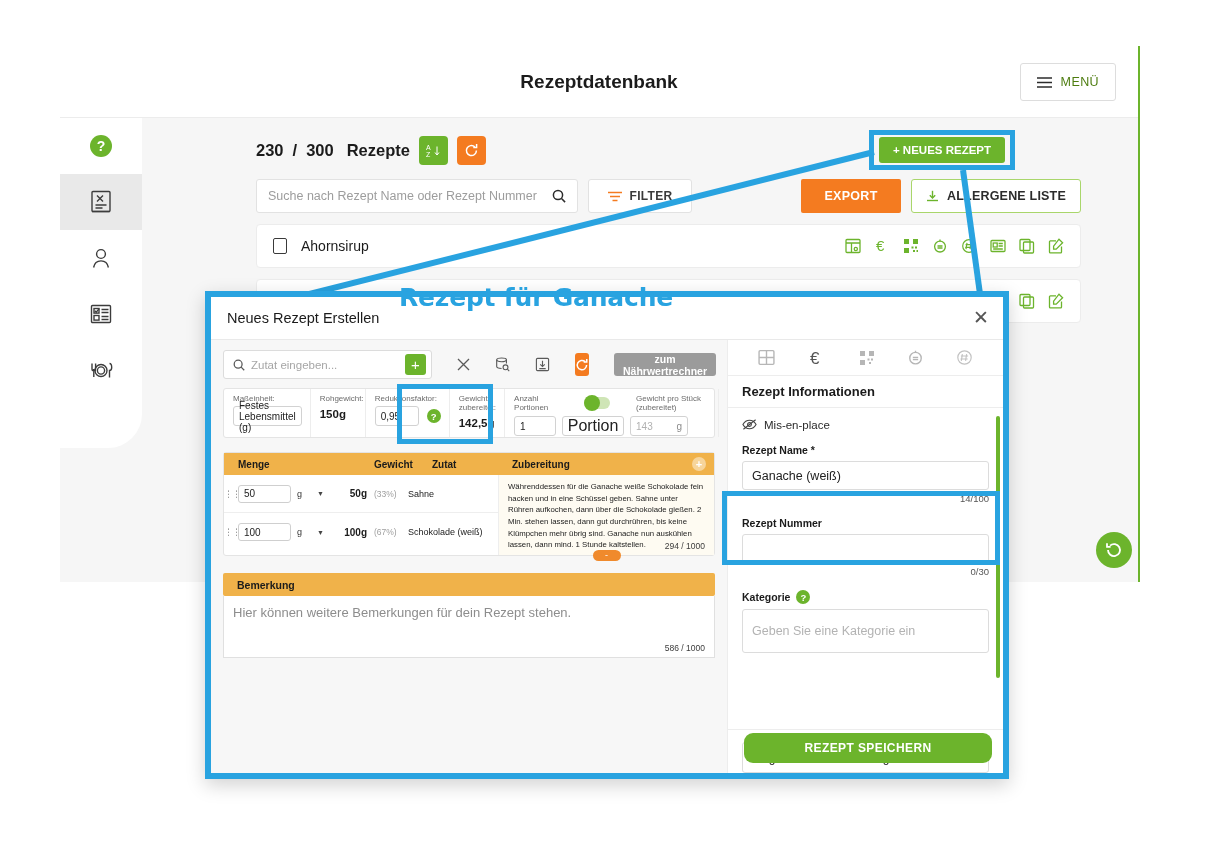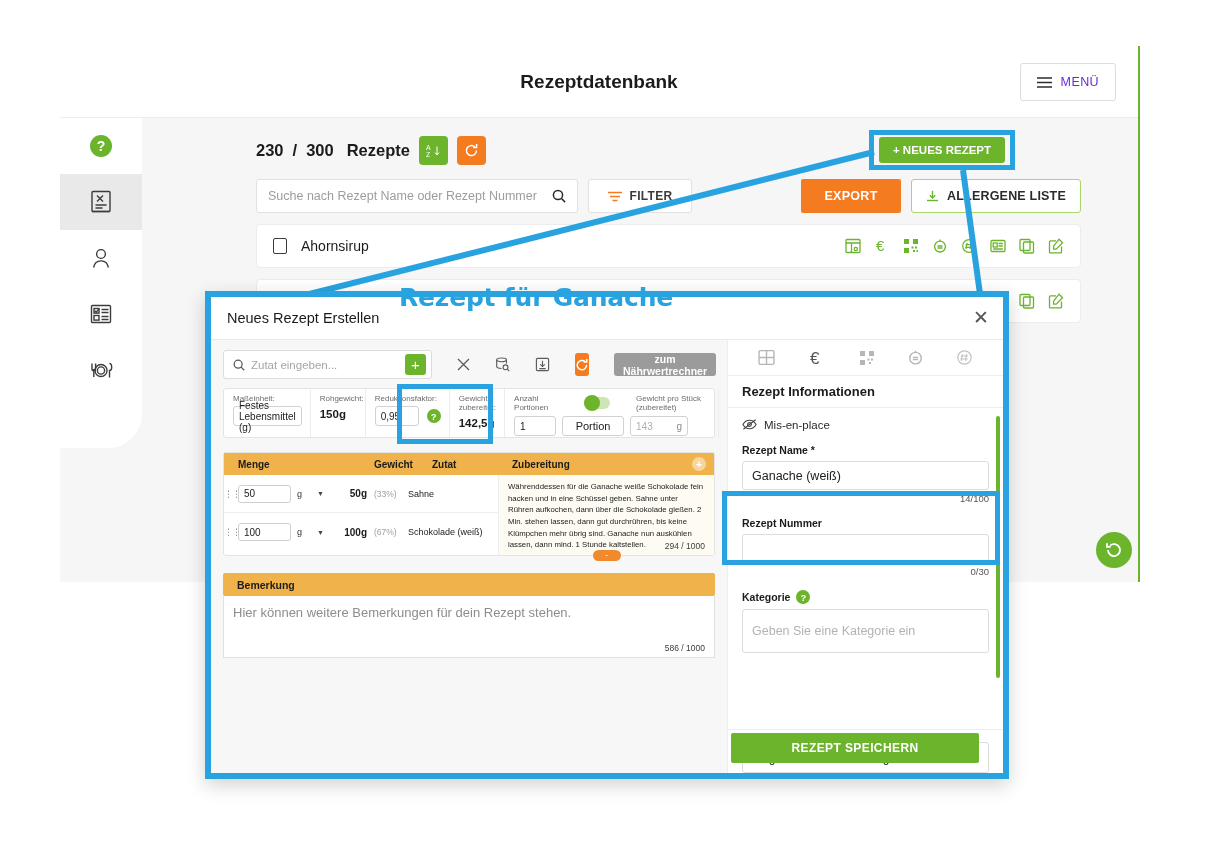--- a/index.html
+++ b/index.html
@@ -39,21 +39,21 @@
     font-size: 19px; font-weight: 700; color: #1b1b1b;
   }
   .topbar-btns {
     position: absolute; right: 22px; top: 17px;
     display: flex; gap: 10px;
   }
   .tb-btn {
     height: 38px; padding: 0 16px;
     border: 1px solid #dddddd; background: #fff; border-radius: 3px;
     display: flex; align-items: center; gap: 9px;
-    font-size: 12.5px; color: #6d28d9; letter-spacing: .4px;
+    font-size: 12.5px; color: #4d7c0f; letter-spacing: .4px;
     cursor: pointer;
   }
 
   
   .rail {
     position: absolute; left: 0; top: 72px; width: 82px; height: 330px;
     background: #ffffff;
     border-bottom-right-radius: 34px;
   }
   .rail-item {
@@ -289,22 +289,22 @@
     margin-top: 5px; height: 44px; border: 1px solid #dcdcdc; border-radius: 3px;
     display: flex; align-items: center; padding: 0 9px; font-size: 12.5px; color: #b3b3b3;
   }
   .rp-foot { border-top: 1px solid #ededed; padding: 12px 14px 0 14px; }
   .select-box {
     height: 31px; border: 1px solid #dcdcdc; border-radius: 3px;
     display: flex; align-items: center; justify-content: space-between;
     padding: 0 11px; font-size: 12px; color: #1b1b1b; cursor: pointer;
   }
   .save-btn {
-    position: absolute; left: 3px; bottom: 10px; width: 248px; height: 30px;
-    background: #6cb42c; border: none; border-radius: 2px; color: #fff;
+    position: absolute; left: 16px; bottom: 10px; width: 248px; height: 30px;
+    background: #6cb42c; border: none; border-radius: 9px; color: #fff;
     font-size: 12px; font-weight: 700; letter-spacing: .4px; cursor: pointer;
     font-family: inherit;
   }
 
   
   .callout-title {
     position: absolute; left: 399px; top: 283px;
     font-size: 25px; font-weight: 700; color: #29a3e0; letter-spacing: -.2px;
     font-family: "DejaVu Sans", sans-serif;
   }
@@ -723,21 +723,21 @@
               <span class="pvalue">142,5g</span>
             </div>
             <div class="pcell" style="flex:1">
               <span style="display:flex;align-items:center;gap:26px">
                 <span class="plabel" style="width:44px">Anzahl Portionen</span>
                 <span class="toggle-pill"></span>
                 <span class="plabel" style="width:74px">Gewicht pro Stück (zubereitet)</span>
               </span>
               <span style="display:flex;align-items:center;gap:6px;margin-top:1px">
                 <span class="pinput" style="width:42px">1</span>
-                <span class="pinput" style="width:62px;justify-content:center;font-size:11px">Portion</span>
+                <span class="pinput" style="width:62px;justify-content:center;font-size:16px">Portion</span>
                 <span class="pinput" style="width:58px;color:#b0b0b0;justify-content:space-between">
                   <span>143</span>
                   <span style="color:#8b8b8b">g</span>
                 </span>
               </span>
             </div>
             <div class="hl-blue" style="left:173px;top:-5px;width:96px;height:60px"></div>
           </div>
 
           <div class="ing-table">

